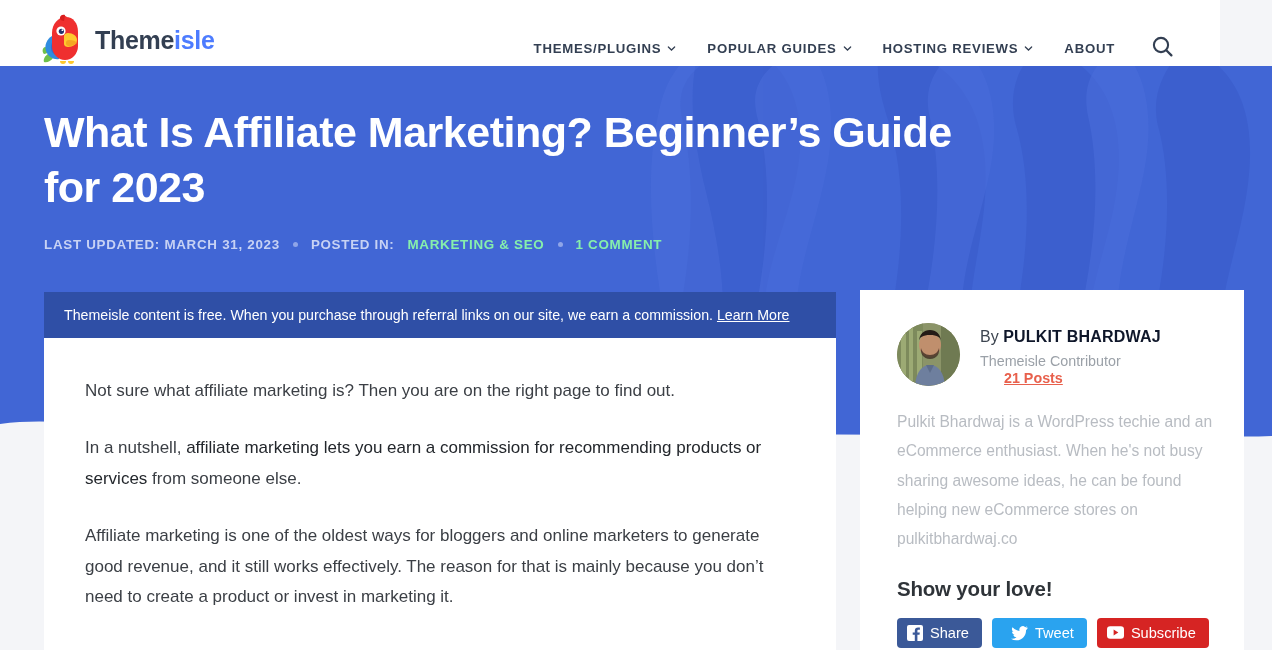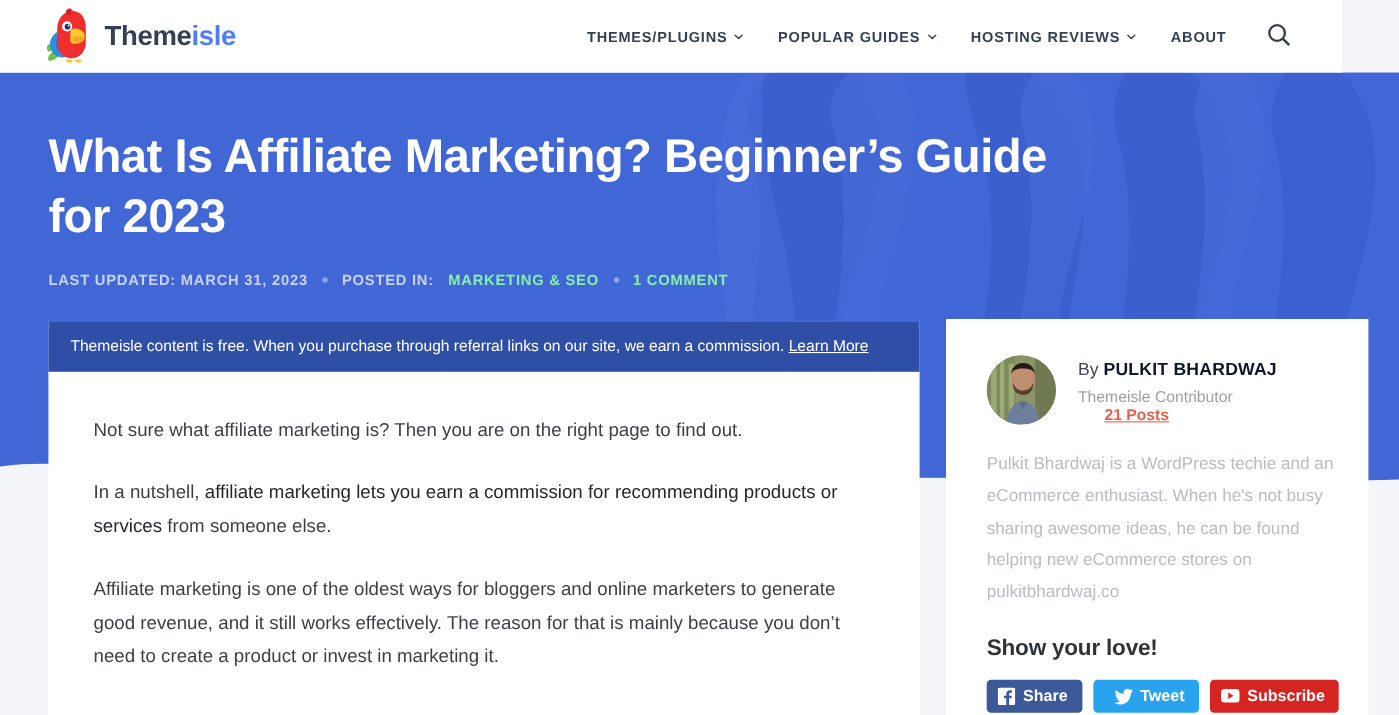--- a/index.html
+++ b/index.html
@@ -10,21 +10,21 @@
     font-family: "Liberation Sans", sans-serif;
     -webkit-font-smoothing: antialiased;
   }
   .page { position: relative; width: 1272px; height: 650px; }
 
   
   .site-header {
     position: absolute; top: 0; left: 0;
     width: 1220px; height: 66px;
     background: #ffffff;
-    display: flex; align-items: center;
+    display: flex; align-items: flex-end;
     z-index: 40;
   }
   .brand { display: flex; align-items: center; margin-left: 42px; text-decoration: none; }
   .brand-mark { width: 46px; height: 52px; display: block; }
   .brand-text {
     font-size: 25px; font-weight: bold; letter-spacing: -0.3px;
     margin-left: 7px; color: #333f52; white-space: nowrap;
   }
   .brand-text .accent { color: #4d7cff; }
 
@@ -49,21 +49,20 @@
     background: #4166d5;
     overflow: hidden;
     z-index: 10;
   }
   .hero-art { position: absolute; inset: 0; width: 1272px; height: 374px; }
   .hero-inner { position: relative; padding: 39px 0 0 44px; z-index: 2; }
   .hero-title {
     font-size: 43px; font-weight: bold; color: #ffffff;
     line-height: 1.27; letter-spacing: -0.5px;
     max-width: 930px;
-    margin-top: 10px;
   }
   .hero-meta {
     margin-top: 23px;
     font-size: 13.4px; font-weight: bold; letter-spacing: 0.7px;
     color: #c7d2f4; display: flex; align-items: center; gap: 13px;
     white-space: nowrap;
   }
   .hero-meta .strong { color: #86efac; }
   .hero-meta a { color: #ffffff; text-decoration: none; }
   .dot { width: 5px; height: 5px; border-radius: 50%; background: #8fa5e8; display: inline-block; }
@@ -117,21 +116,21 @@
   }
   .love-title {
     margin-top: 23px;
     font-size: 20.5px; font-weight: bold; color: #2e3338; letter-spacing: -0.2px;
   }
   .social-row { display: flex; gap: 10px; margin-top: 17px; }
   .social-btn {
     display: flex; align-items: center; gap: 7px;
     height: 30px; padding: 0 13px 0 10px;
     border: 0; border-radius: 4px; cursor: pointer;
-    color: #ffffff; font-size: 14.6px; font-weight: bold;
+    color: #ffffff; font-size: 14.6px; font-weight: normal;
     font-family: "Liberation Sans", sans-serif;
     white-space: nowrap;
   }
   .social-btn svg { display: block; flex: 0 0 auto; }
   .sb-facebook { background: #3b5998; }
   .sb-twitter  { background: #2aa3ef; padding-left: 19px; }
   .sb-youtube  { background: #d62423; }
 </style>
 </head>
 <body>

